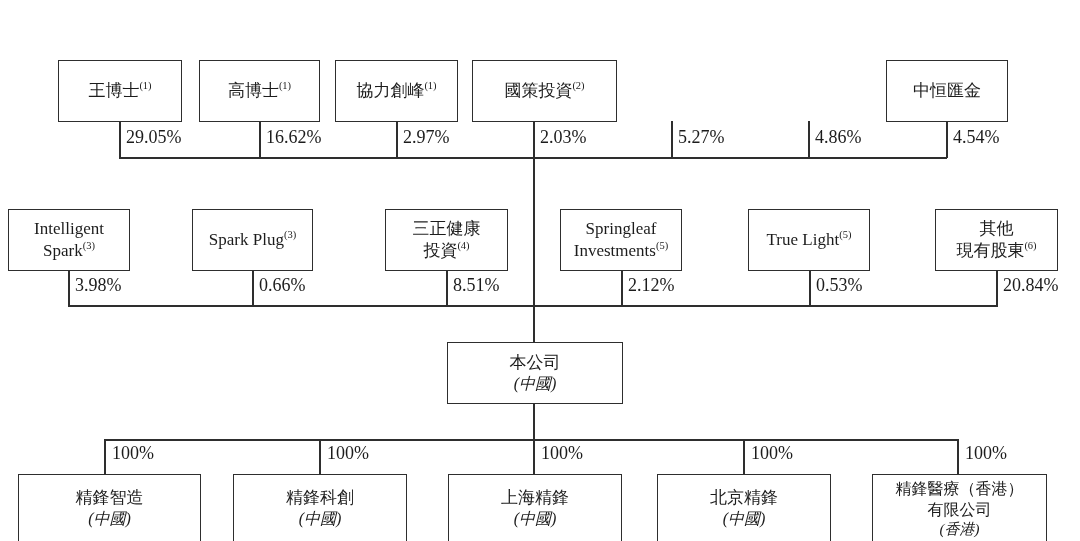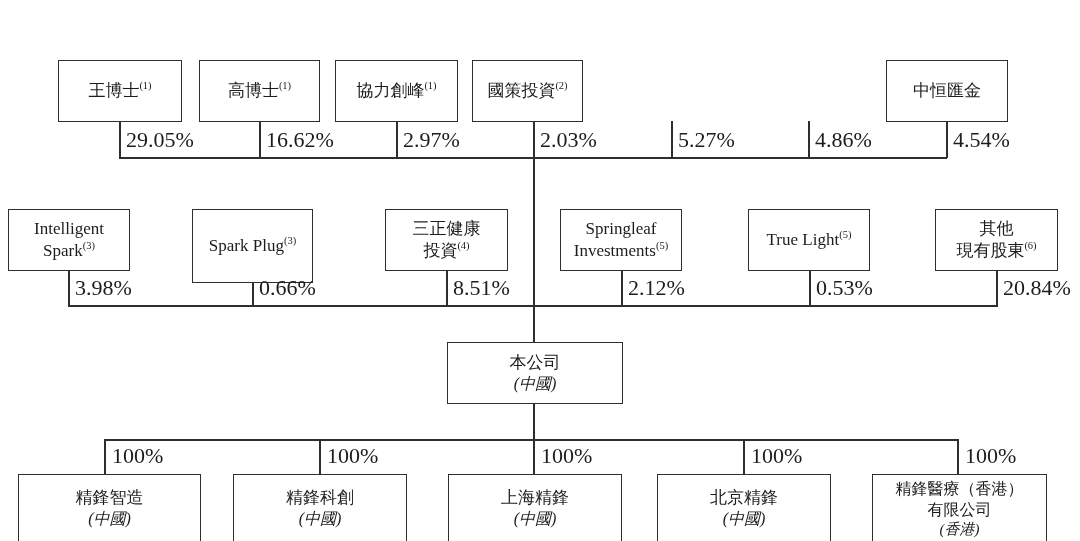--- a/index.html
+++ b/index.html
@@ -27,21 +27,21 @@
   }
   .node .nm{white-space:nowrap;}
   .fn{
     font-size:10.5px;
     vertical-align:super;
     line-height:0;
   }
   .jur{font-style:italic;font-size:16px;}
   .pct{
     position:absolute;
-    font-size:22px;
+    font-size:18px;
     white-space:nowrap;
   }
   .hl{position:absolute;height:1.5px;background:#2e2e2e;}
   .vl{position:absolute;width:1.5px;background:#2e2e2e;}
 </style>
 </head>
 <body>
 
 <div class="diagram">
 
@@ -77,40 +77,40 @@
 
   <div class="node" style="left:58px;top:36px;width:124px;height:62px">
     <div class="nm"><span>王博士</span><sup class="fn">(1)</sup></div>
   </div>
   <div class="node" style="left:199px;top:36px;width:121px;height:62px">
     <div class="nm"><span>高博士</span><sup class="fn">(1)</sup></div>
   </div>
   <div class="node" style="left:335px;top:36px;width:123px;height:62px">
     <div class="nm"><span>協力創峰</span><sup class="fn">(1)</sup></div>
   </div>
-  <div class="node" style="left:472px;top:36px;width:111px;height:62px">
+  <div class="node" style="left:472px;top:36px;width:145px;height:62px">
     <div class="nm"><span>國策投資</span><sup class="fn">(2)</sup></div>
   </div>
   <div class="node" style="left:886px;top:36px;width:122px;height:62px">
     <div class="nm">中恒匯金</div>
   </div>
 
   <span class="pct" style="left:126px;top:103px">29.05%</span>
   <span class="pct" style="left:266px;top:103px">16.62%</span>
   <span class="pct" style="left:403px;top:103px">2.97%</span>
   <span class="pct" style="left:540px;top:103px">2.03%</span>
   <span class="pct" style="left:678px;top:103px">5.27%</span>
   <span class="pct" style="left:815px;top:103px">4.86%</span>
   <span class="pct" style="left:953px;top:103px">4.54%</span>
 
   <div class="node" style="left:8px;top:185px;width:122px;height:62px">
     <div class="nm">Intelligent</div>
     <div class="nm"><span>Spark</span><sup class="fn">(3)</sup></div>
   </div>
-  <div class="node" style="left:192px;top:185px;width:121px;height:74px">
+  <div class="node" style="left:192px;top:185px;width:121px;height:62px">
     <div class="nm"><span>Spark Plug</span><sup class="fn">(3)</sup></div>
   </div>
   <div class="node" style="left:385px;top:185px;width:123px;height:62px">
     <div class="nm">三正健康</div>
     <div class="nm"><span>投資</span><sup class="fn">(4)</sup></div>
   </div>
   <div class="node" style="left:560px;top:185px;width:122px;height:62px">
     <div class="nm">Springleaf</div>
     <div class="nm"><span>Investments</span><sup class="fn">(5)</sup></div>
   </div>

